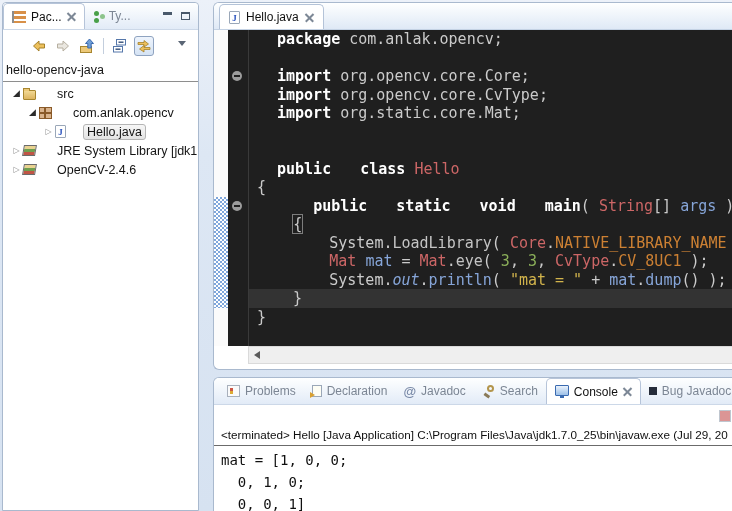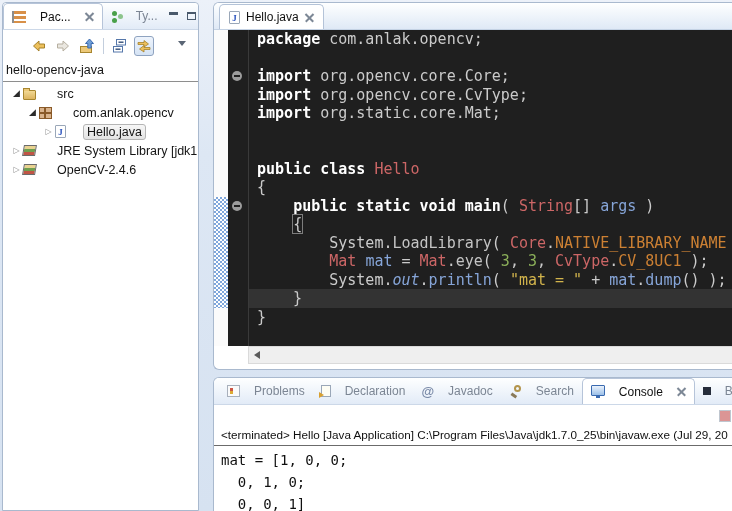--- a/index.html
+++ b/index.html
@@ -5,21 +5,21 @@
   html,body{margin:0;padding:0;}
   .workbench{position:relative;width:732px;height:511px;overflow:hidden;
     background:linear-gradient(180deg,#ecf1f9 0%,#dde7f4 30%,#d6e2f1 100%);
     font-family:"Liberation Sans",sans-serif;-webkit-font-smoothing:antialiased;}
 
   
   .panel{position:absolute;background:#fff;border:1px solid #a9b9ce;box-sizing:border-box;}
   .ptabs{height:26px;display:flex;align-items:stretch;
     background:linear-gradient(180deg,#feffff,#e2ebf7);
     border-bottom:1px solid #ccd8e8;}
-  .ptab{display:flex;align-items:center;gap:14px;padding:0 8px;font-size:12px;color:#7c8694;white-space:nowrap;}
+  .ptab{display:flex;align-items:center;gap:5px;padding:0 8px;font-size:12px;color:#7c8694;white-space:nowrap;}
   .ptab.active{background:#fff;color:#111;border:1px solid #b6c4d9;border-bottom:none;border-radius:5px 5px 0 0;}
 
   .xicon{position:relative;width:9px;height:9px;display:inline-block;}
   .xicon::before,.xicon::after{content:"";position:absolute;left:-1px;top:4px;width:11px;height:1.6px;background:#7d8896;}
   .xicon::before{transform:rotate(45deg);}.xicon::after{transform:rotate(-45deg);}
 
   
   .sidebar{left:2px;top:2px;width:197px;height:509px;border-radius:4px 4px 0 0;}
   .sidebar .ptabs{border-radius:4px 4px 0 0;}
   .winbtns{margin-left:auto;display:flex;align-items:center;gap:9px;padding:0 8px 0 4px;}
@@ -67,21 +67,21 @@
   .ed-body{height:316px;display:flex;background:#1f1f1f;position:relative;}
   .aruler{width:14px;flex:0 0 14px;background:#fbfbfb;position:relative;}
   .range-ind{position:absolute;left:0;width:14px;
     background:conic-gradient(#7fa7dc 25%,#ffffff 0 50%,#7fa7dc 0 75%,#ffffff 0);background-size:4px 4px;}
   .fruler{width:20px;flex:0 0 20px;position:relative;border-right:1px solid #3a3a3a;}
   .fold{position:absolute;left:4px;width:10px;height:10px;border-radius:50%;background:#9c9c9c;}
   .fold::after{content:"";position:absolute;left:2px;top:4px;width:6px;height:2px;background:#1f1f1f;}
   .codewrap{flex:1;padding-left:8px;font-family:"DejaVu Sans Mono",monospace;font-size:15px;overflow:hidden;}
   .cl{height:18.5px;line-height:18.5px;white-space:pre;}
   .cl.cur{background:#333333;margin-left:-8px;padding-left:8px;}
-  .tk-k{color:#ffffff;font-weight:bold;}
+  .tk-k{color:#ffffff;font-weight:bold;margin-left:20px;}
   .tk-d{color:#cbcbcb;}
   .tk-t{color:#cc6666;}
   .tk-v{color:#86a5d8;}
   .tk-vi{color:#86a5d8;font-style:italic;margin-top:20px;}
   .tk-m{color:#c4c4c4;}
   .tk-s{color:#d2b44c;}
   .tk-n{color:#8cb05a;}
   .tk-c{color:#cc8033;}
   .tk-bx{color:#cbcbcb;outline:1px solid #7d7d7d;}
   .ed-footer{height:18px;background:#fff;display:flex;align-items:stretch;}

